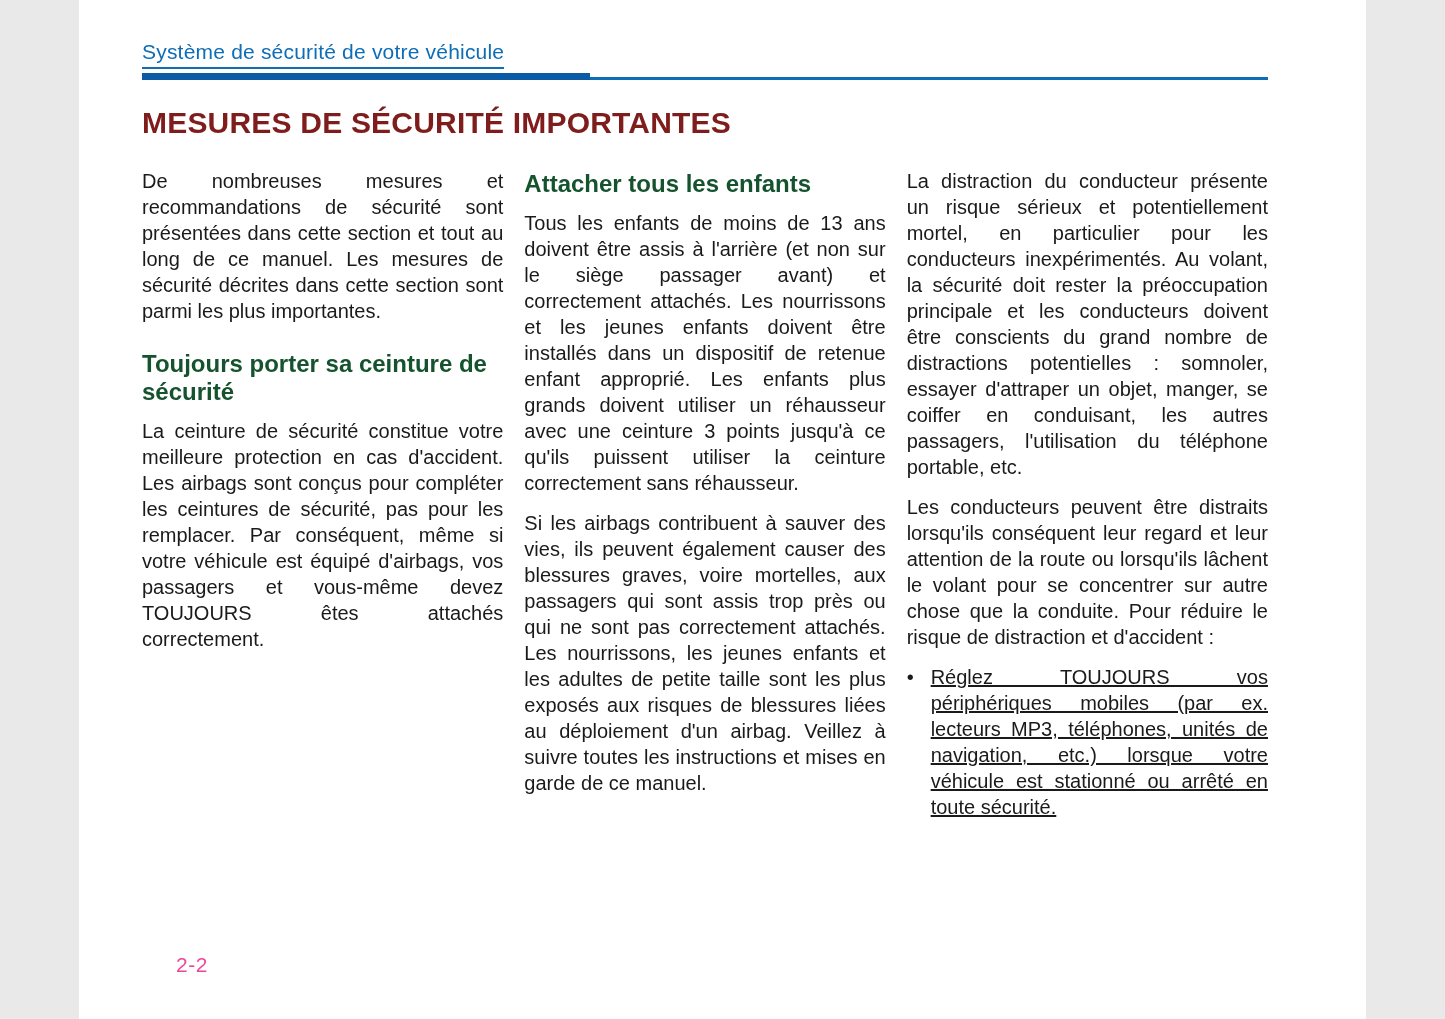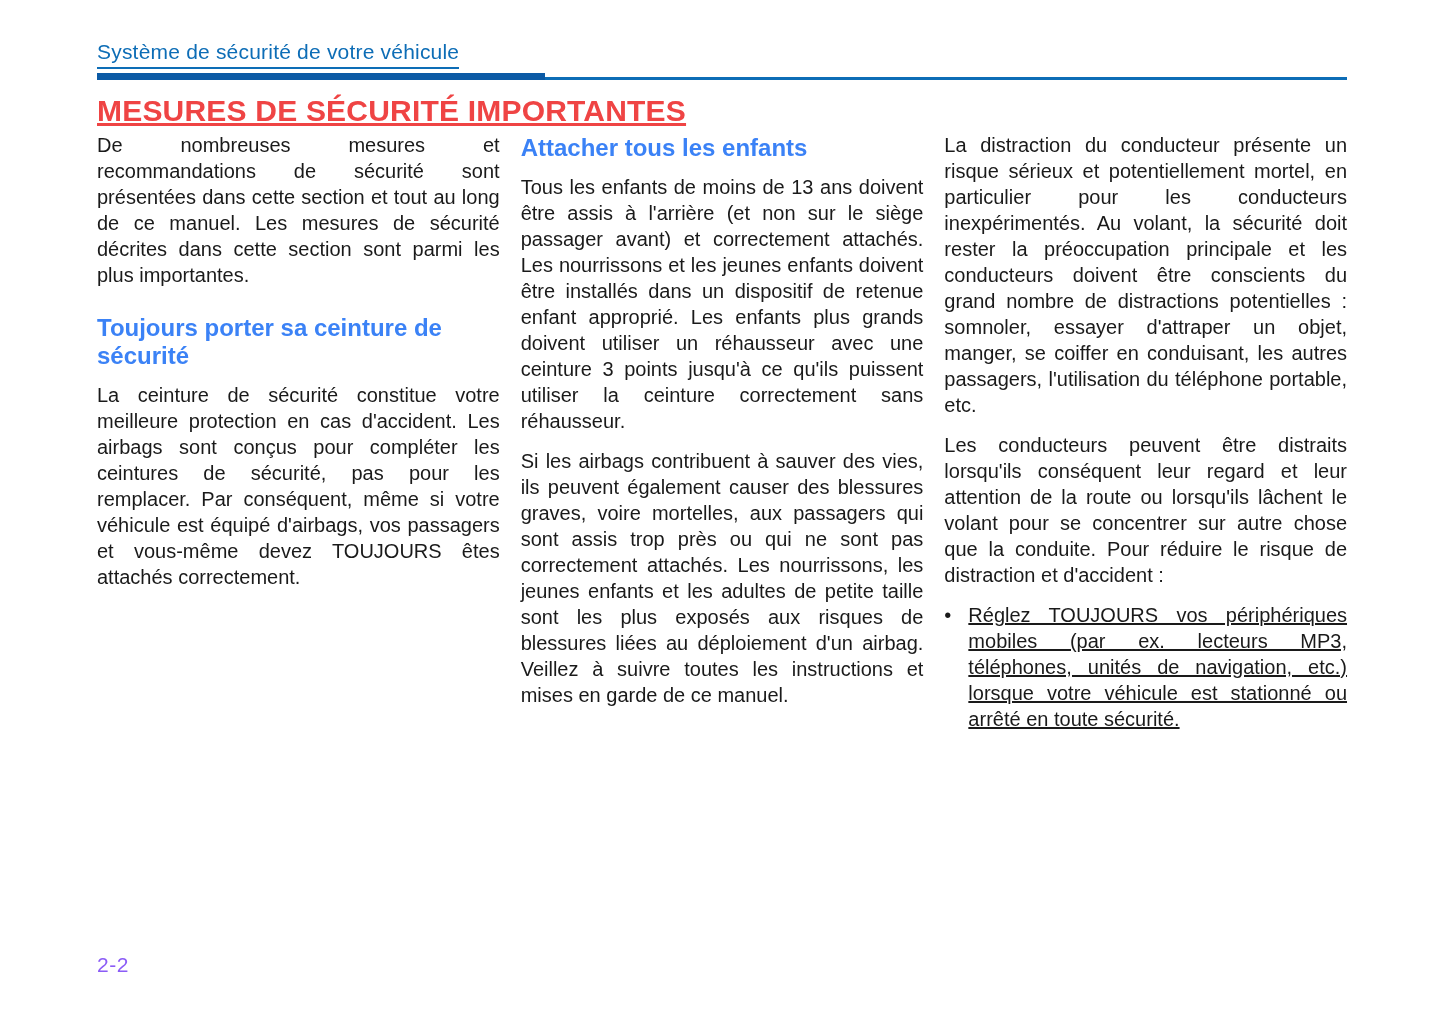--- a/index.html
+++ b/index.html
@@ -1,25 +1,25 @@
 <!DOCTYPE html>
 <html><head>
   <meta charset="utf-8">
   <style>
     * { margin: 0; padding: 0; box-sizing: border-box; }
     html, body { background: #e9e9e9; }
     .page {
       position: relative;
-      width: 1445px;
+      width: 1287px;
       height: 1019px;
       margin: 0 auto;
       background: #ffffff;
       font-family: "Liberation Sans", "DejaVu Sans", sans-serif;
       color: #1a1a1a;
-      padding: 40px 98px 0 97px;
+      padding: 40px 98px 0 63px;
       overflow: hidden;
     }
 
     
     .running-head { width: 100%; }
     .running-text {
       display: inline-block;
       color: #0d6db6;
       font-size: 21px;
       font-weight: 500;
@@ -31,45 +31,44 @@
     .rule-row {
       display: flex;
       align-items: flex-end;
       margin-top: 4px;
     }
     .rule-thick { width: 448px; height: 7px; background: #0b5aa5; }
     .rule-thin  { flex: 1; height: 3px; background: #0d6db6; }
 
     
     .page-title {
-      margin-top: 14px;
-      color: #ef4444;
+      margin-top: 26px;
+      color: #7f1d1d;
       font-size: 30px;
       font-weight: bold;
       letter-spacing: 0.2px;
-      text-decoration: underline;
     }
 
     
     .columns {
       display: flex;
       gap: 21px;
-      margin-top: 4px;
+      margin-top: 28px;
     }
     .col { flex: 1; min-width: 0; }
 
     .body {
       font-size: 20px;
       line-height: 26px;
       text-align: justify;
       color: #1a1a1a;
       margin: 0 0 14px 0;
     }
     .subhead {
-      color: #3b82f6;
+      color: #14532d;
       font-size: 24px;
       line-height: 28px;
       font-weight: bold;
       margin: 26px 0 12px 0;
     }
     .subhead.first { margin-top: 2px; }
 
     
     .bullet-item { display: flex; margin-top: 2px; }
     .bullet {
@@ -82,21 +81,21 @@
     .bullet-text { flex: 1; margin: 0; text-decoration: underline; }
 
     
     .page-footer {
       position: absolute;
       left: 97px;
       bottom: 42px;
     }
     .page-number {
       font-size: 21px;
-      color: #8b5cf6;
+      color: #ec4899;
       letter-spacing: 0.5px;
     }
   </style>
 </head>
 <body>
 
 <div class="page">
 
   <header class="running-head">
     <span class="running-text">Système de sécurité de votre véhicule</span>

